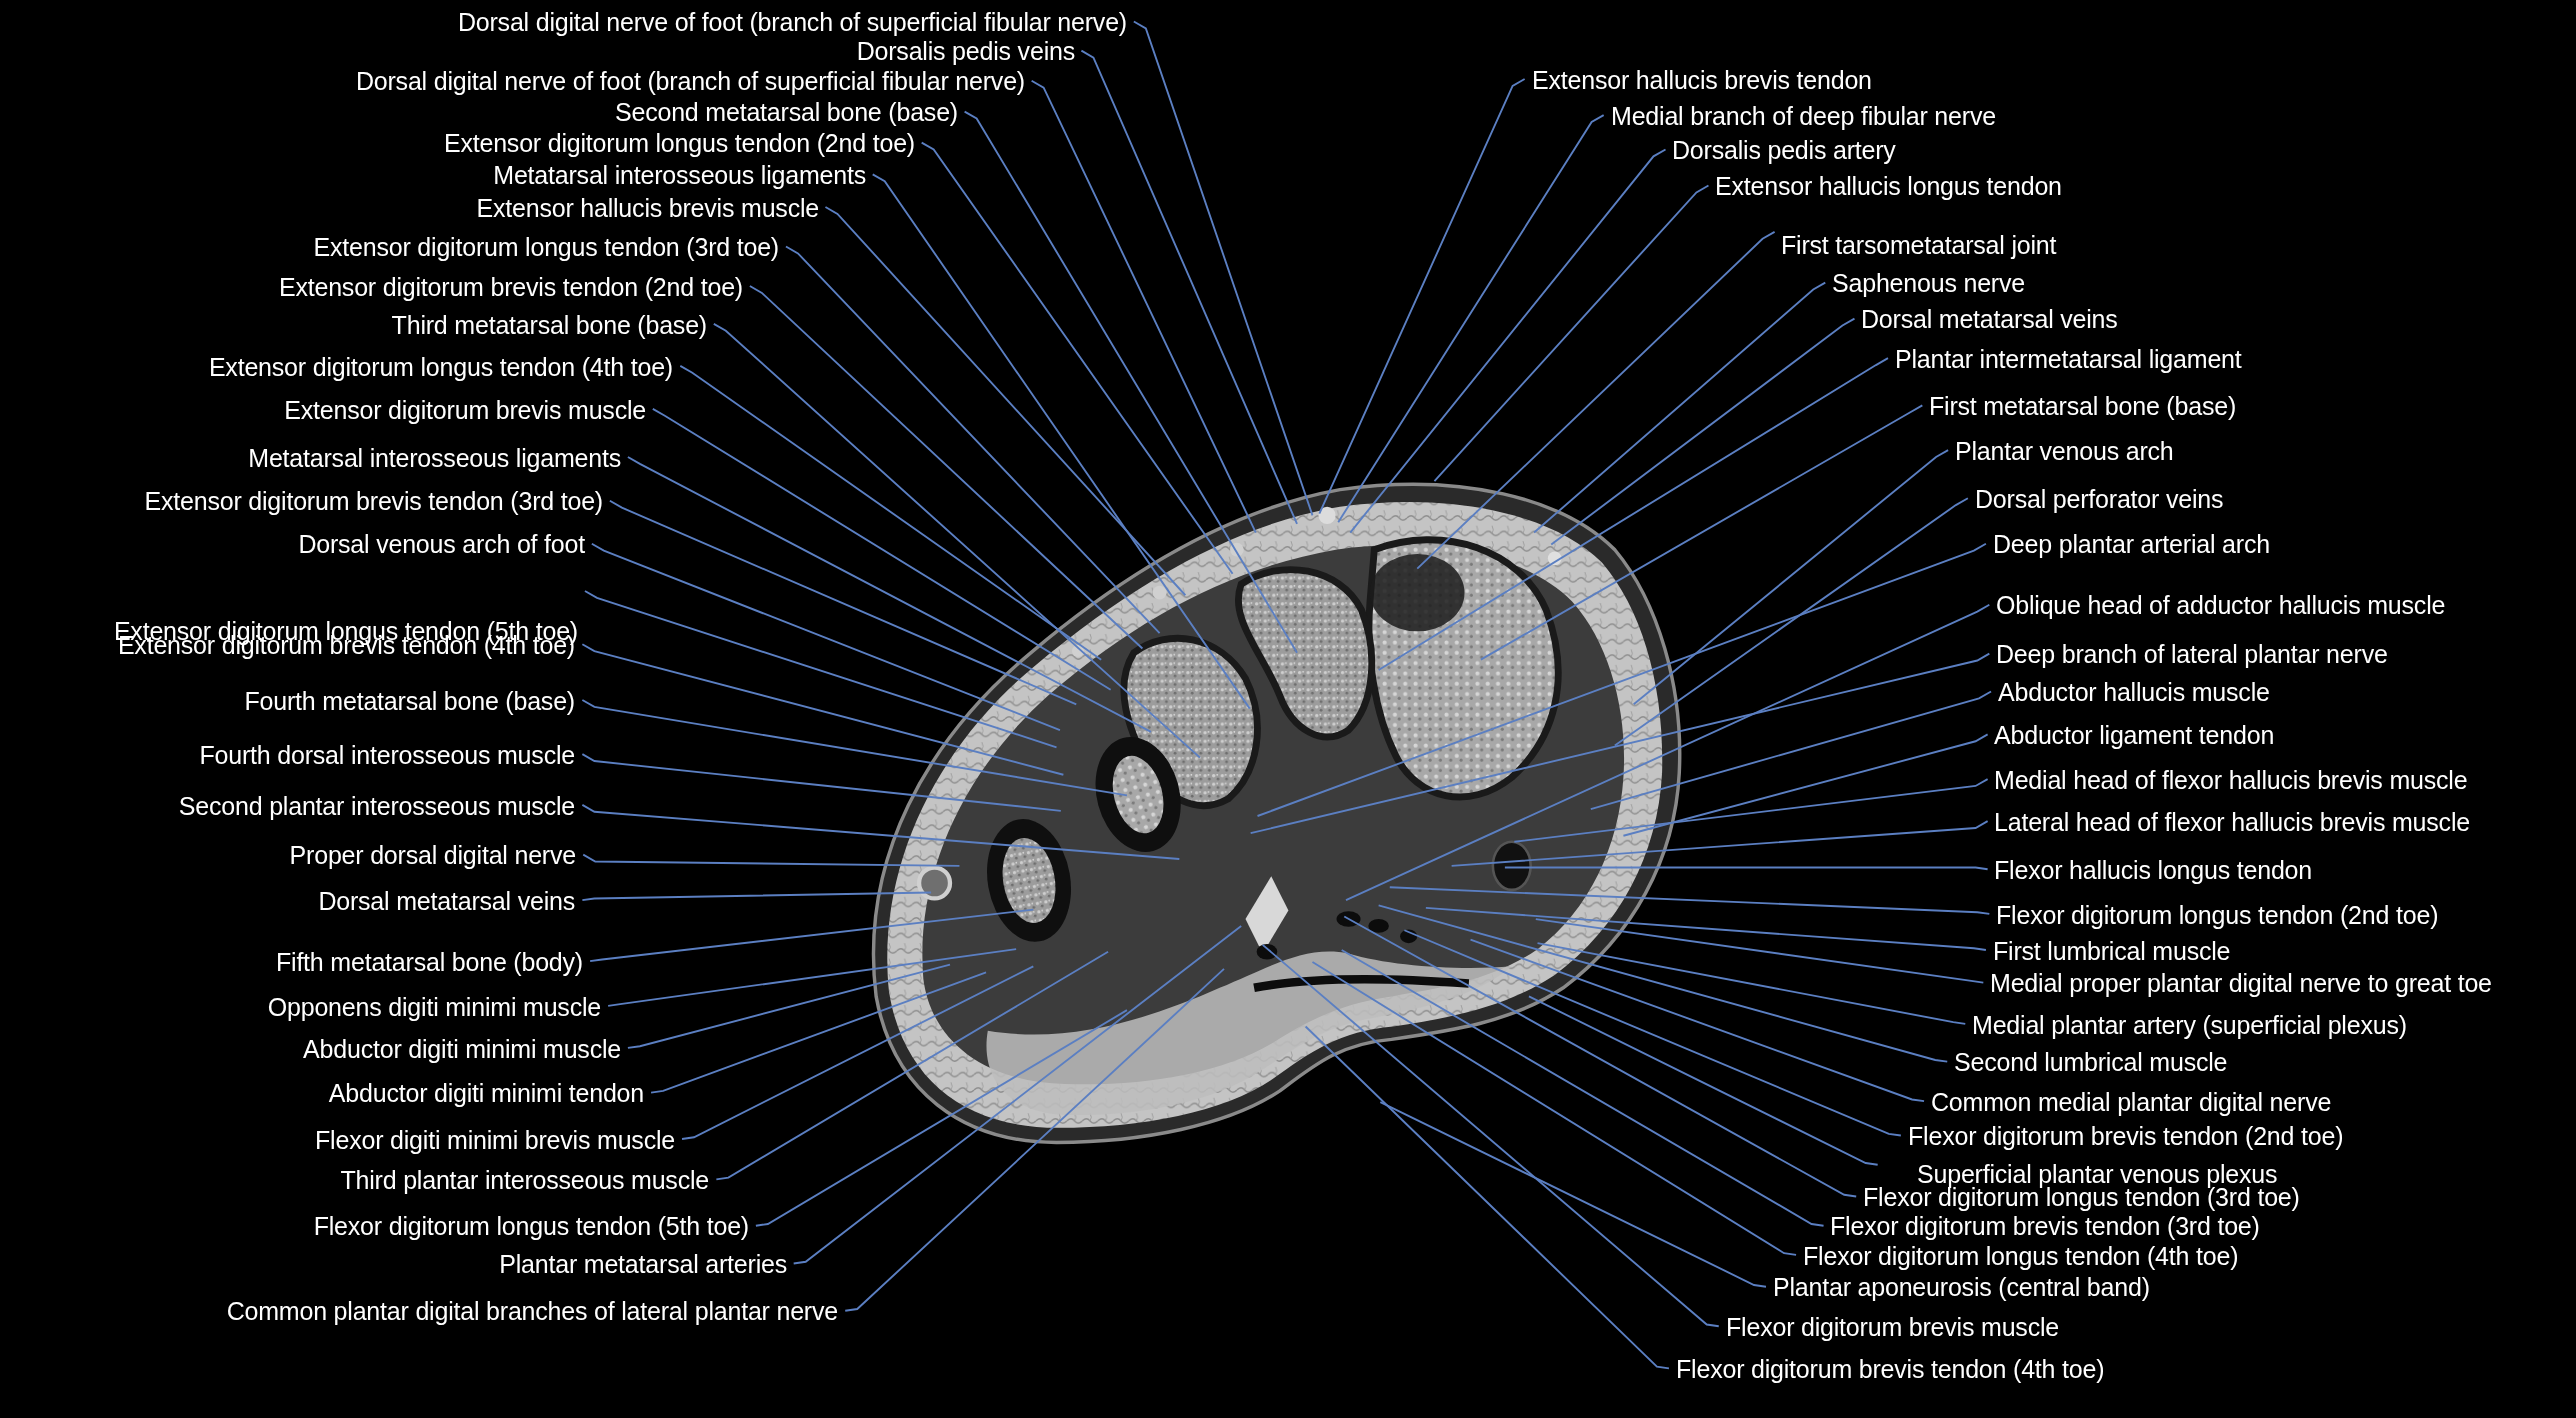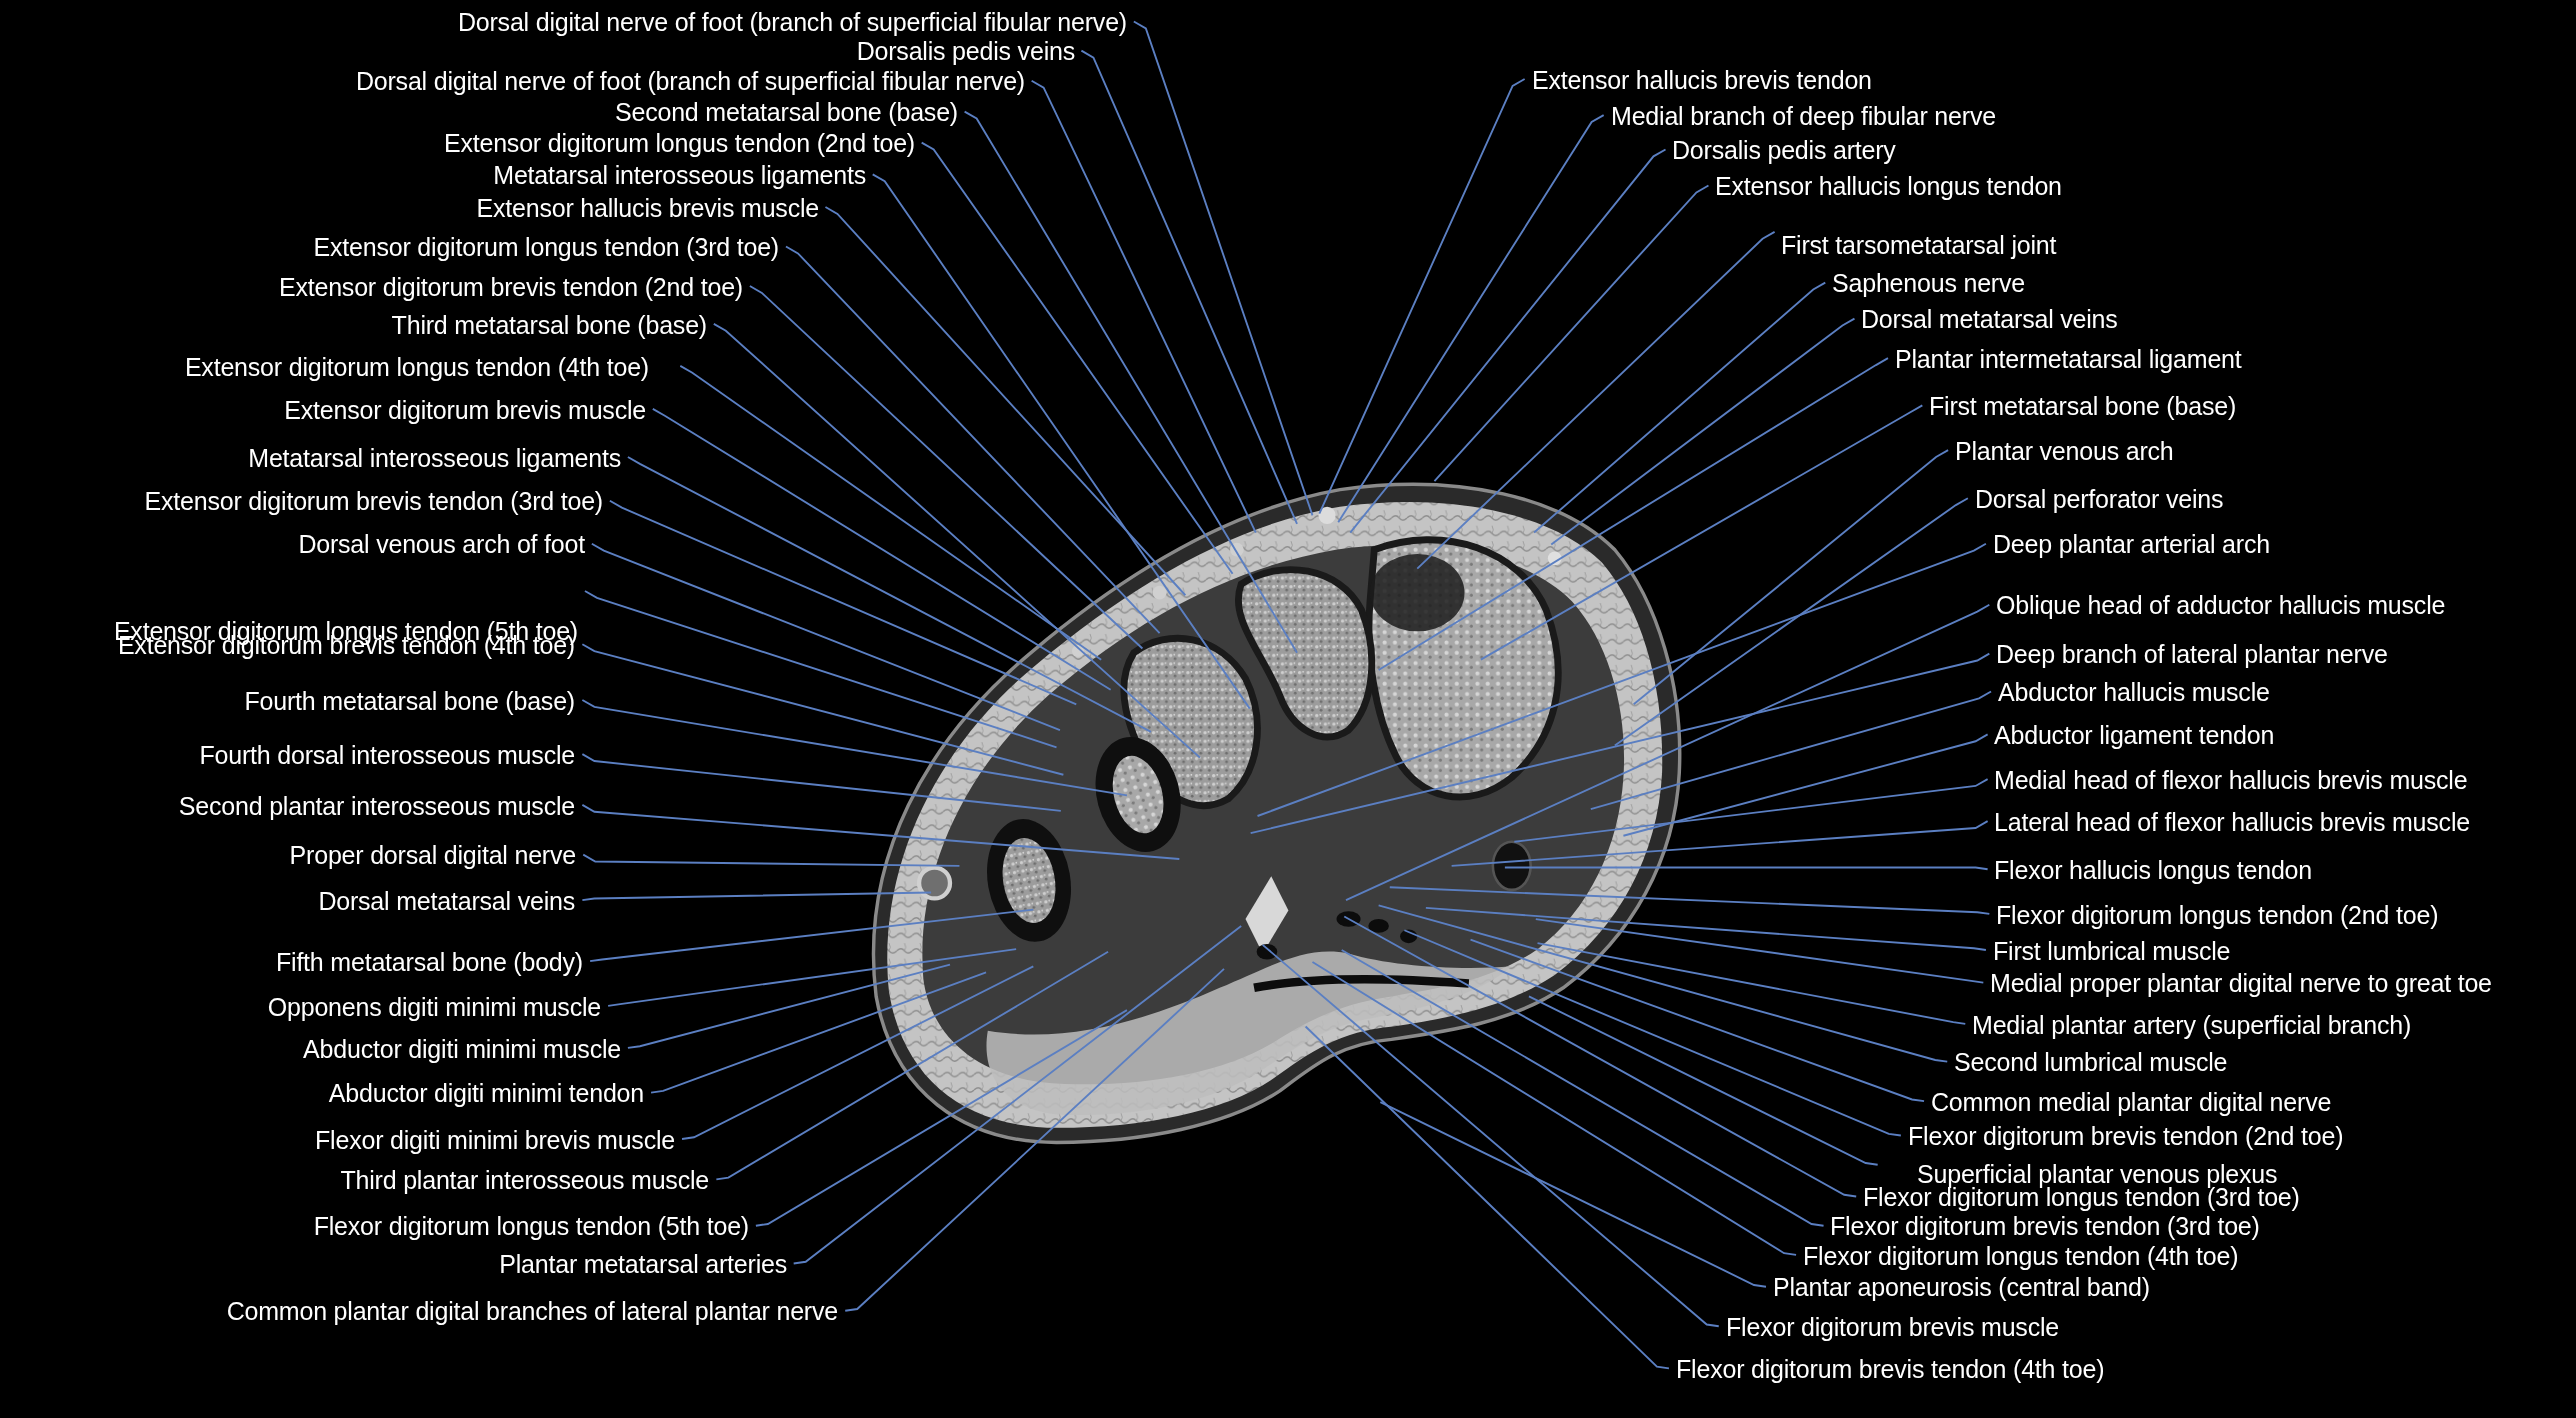--- a/index.html
+++ b/index.html
@@ -151,21 +151,21 @@
     <div class="lbl left" style="left: 1127px; top: 23px;">Dorsal digital nerve of foot (branch of superficial fibular nerve)</div>
     <div class="lbl left" style="left: 1075px; top: 52px;">Dorsalis pedis veins</div>
     <div class="lbl left" style="left: 1025px; top: 82px;">Dorsal digital nerve of foot (branch of superficial fibular nerve)</div>
     <div class="lbl left" style="left: 958px; top: 113px;">Second metatarsal bone (base)</div>
     <div class="lbl left" style="left: 915px; top: 144px;">Extensor digitorum longus tendon (2nd toe)</div>
     <div class="lbl left" style="left: 866px; top: 176px;">Metatarsal interosseous ligaments</div>
     <div class="lbl left" style="left: 819px; top: 209px;">Extensor hallucis brevis muscle</div>
     <div class="lbl left" style="left: 779px; top: 248px;">Extensor digitorum longus tendon (3rd toe)</div>
     <div class="lbl left" style="left: 743px; top: 288px;">Extensor digitorum brevis tendon (2nd toe)</div>
     <div class="lbl left" style="left: 707px; top: 326px;">Third metatarsal bone (base)</div>
-    <div class="lbl left" style="left: 649px; top: 368px;">Extensor digitorum longus tendon (4th toe)</div>
+    <div class="lbl left" style="left: 673px; top: 368px;">Extensor digitorum longus tendon (4th toe)</div>
     <div class="lbl left" style="left: 646px; top: 411px;">Extensor digitorum brevis muscle</div>
     <div class="lbl left" style="left: 621px; top: 459px;">Metatarsal interosseous ligaments</div>
     <div class="lbl left" style="left: 603px; top: 502px;">Extensor digitorum brevis tendon (3rd toe)</div>
     <div class="lbl left" style="left: 585px; top: 545px;">Dorsal venous arch of foot</div>
     <div class="lbl left" style="left: 578px; top: 593px; margin-top: 39px;">Extensor digitorum longus tendon (5th toe)</div>
     <div class="lbl left" style="left: 575px; top: 646px;">Extensor digitorum brevis tendon (4th toe)</div>
     <div class="lbl left" style="left: 575px; top: 702px;">Fourth metatarsal bone (base)</div>
     <div class="lbl left" style="left: 575px; top: 756px;">Fourth dorsal interosseous muscle</div>
     <div class="lbl left" style="left: 575px; top: 807px;">Second plantar interosseous muscle</div>
     <div class="lbl left" style="left: 576px; top: 856px;">Proper dorsal digital nerve</div>
@@ -194,21 +194,21 @@
     <div class="lbl right" style="left: 1996px; top: 606px;">Oblique head of adductor hallucis muscle</div>
     <div class="lbl right" style="left: 1996px; top: 655px;">Deep branch of lateral plantar nerve</div>
     <div class="lbl right" style="left: 1998px; top: 693px;">Abductor hallucis muscle</div>
     <div class="lbl right" style="left: 1994px; top: 736px;">Abductor ligament tendon</div>
     <div class="lbl right" style="left: 1994px; top: 781px;">Medial head of flexor hallucis brevis muscle</div>
     <div class="lbl right" style="left: 1994px; top: 823px;">Lateral head of flexor hallucis brevis muscle</div>
     <div class="lbl right" style="left: 1994px; top: 871px;">Flexor hallucis longus tendon</div>
     <div class="lbl right" style="left: 1996px; top: 916px;">Flexor digitorum longus tendon (2nd toe)</div>
     <div class="lbl right" style="left: 1993px; top: 952px;">First lumbrical muscle</div>
     <div class="lbl right" style="left: 1990px; top: 984px;">Medial proper plantar digital nerve to great toe</div>
-    <div class="lbl right" style="left: 1972px; top: 1026px;">Medial plantar artery (superficial branch)</div>
+    <div class="lbl right" style="left: 1972px; top: 1026px;">Medial plantar artery (superficial plexus)</div>
     <div class="lbl right" style="left: 1954px; top: 1063px;">Second lumbrical muscle</div>
     <div class="lbl right" style="left: 1931px; top: 1103px;">Common medial plantar digital nerve</div>
     <div class="lbl right" style="left: 1908px; top: 1137px;">Flexor digitorum brevis tendon (2nd toe)</div>
     <div class="lbl right" style="left: 1917px; top: 1166px; margin-top: 9px;">Superficial plantar venous plexus</div>
     <div class="lbl right" style="left: 1863px; top: 1198px;">Flexor digitorum longus tendon (3rd toe)</div>
     <div class="lbl right" style="left: 1830px; top: 1227px;">Flexor digitorum brevis tendon (3rd toe)</div>
     <div class="lbl right" style="left: 1803px; top: 1257px;">Flexor digitorum longus tendon (4th toe)</div>
     <div class="lbl right" style="left: 1773px; top: 1288px;">Plantar aponeurosis (central band)</div>
     <div class="lbl right" style="left: 1726px; top: 1328px;">Flexor digitorum brevis muscle</div>
     <div class="lbl right" style="left: 1676px; top: 1370px;">Flexor digitorum brevis tendon (4th toe)</div>

